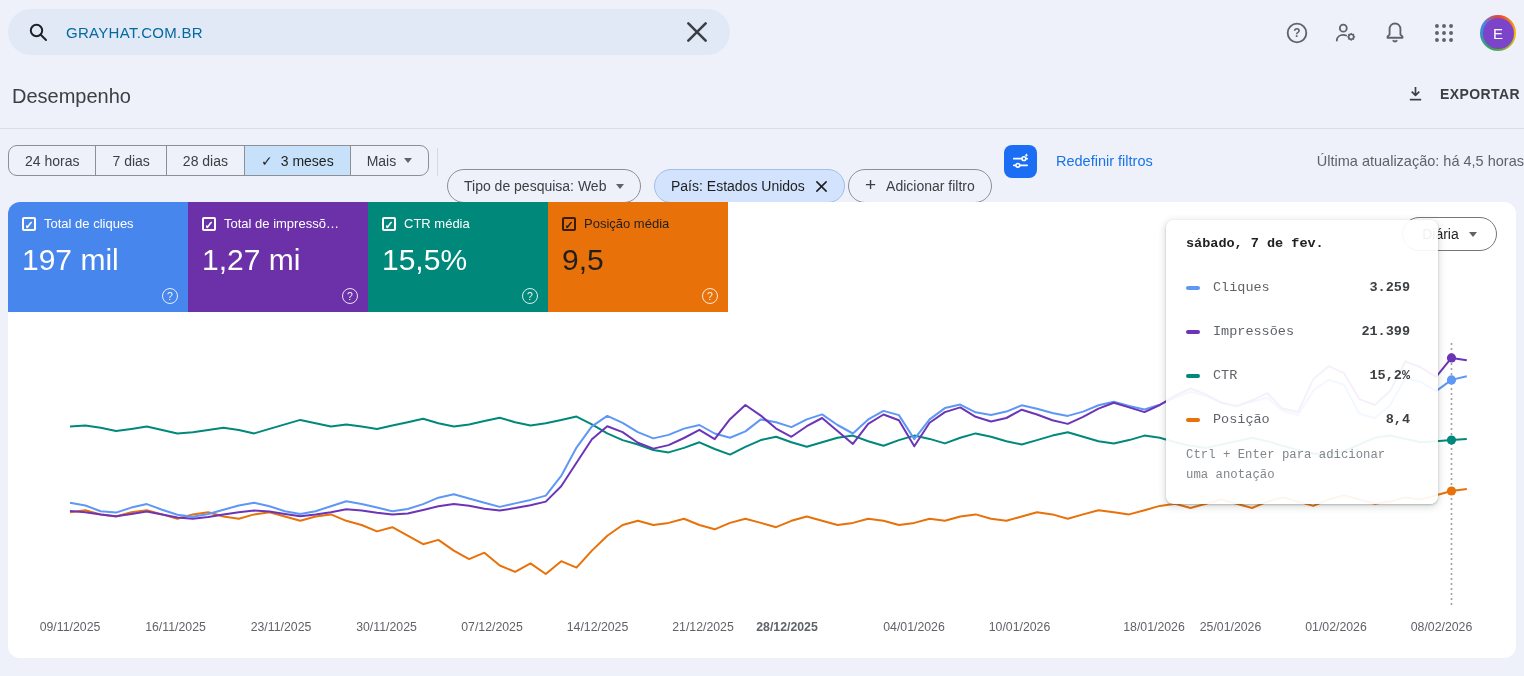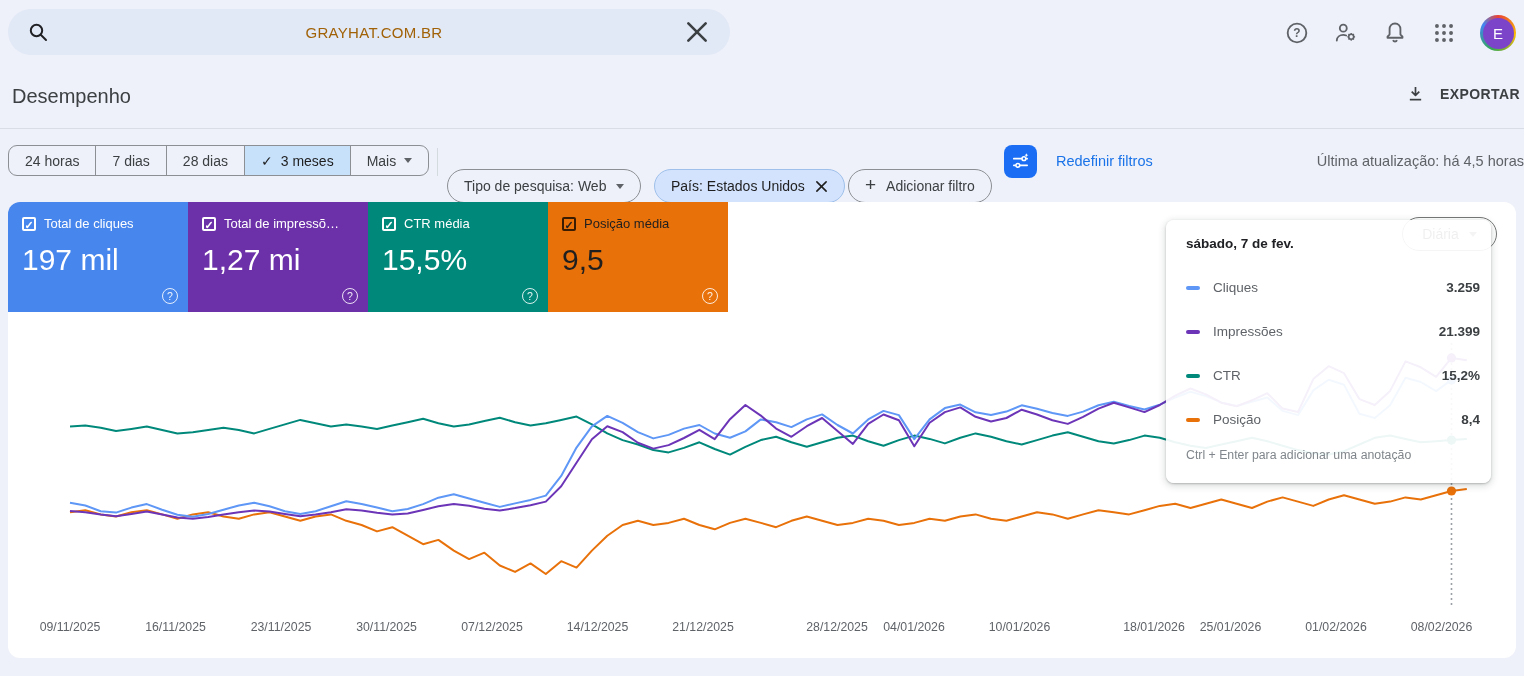--- a/index.html
+++ b/index.html
@@ -8,21 +8,21 @@
     width:1524px; height:676px; position:relative; overflow:hidden;
     background:#eef1f9; color:#3c4043;
     font-family:"Liberation Sans", sans-serif;
   }
   .abs { position:absolute; }
 
   
   .searchbar { left:8px; top:9px; width:722px; height:46px; background:#e1e8f6;
     border-radius:23px; display:flex; align-items:center; padding:0 20px; }
   .searchbar input { flex:1; border:0; outline:0; background:transparent;
-    font:15px "Liberation Sans",sans-serif; color:#a16207; letter-spacing:.3px; margin-left:16px;text-align:center; }
+    font:15px "Liberation Sans",sans-serif; color:#0369a1; letter-spacing:.3px; margin-left:16px; }
   .icon-btn { width:26px; height:26px; display:flex; align-items:center; justify-content:center; cursor:pointer; }
   .topicons { right:8px; top:15px; display:flex; align-items:center; gap:23px; }
   .avatar-ring { width:36px; height:36px; border-radius:50%; padding:2.5px;
     background:conic-gradient(#ea4335,#fbbc04 95deg,#34a853 200deg,#4285f4 300deg,#ea4335); }
   .avatar { width:31px; height:31px; border-radius:50%; background:#7b44c9; color:#fff;
     display:flex; align-items:center; justify-content:center; font-size:15px; }
 
   
   .page-title { left:12px; top:85px; font-size:20px; color:#3c4043; }
   .export-btn { right:4px; top:85px; display:flex; align-items:center; gap:16px;
@@ -58,22 +58,22 @@
   .tile-val { font-size:30px; margin-top:12px; font-weight:400; }
   .tile-help { position:absolute; right:10px; bottom:8px; width:16px; height:16px; border-radius:50%;
     border:1.5px solid rgba(255,255,255,.85); color:rgba(255,255,255,.9); font-size:10.5px;
     display:flex; align-items:center; justify-content:center; cursor:pointer; }
   .gran-btn { left:1394px; top:15px; width:95px; height:34px; border:1px solid #747775; border-radius:17px;
     display:flex; align-items:center; justify-content:center; gap:10px; font-size:14px; color:#1f1f1f; cursor:pointer; background:#fff; }
   #chart-svg { left:0; top:0; }
   .tick { position:absolute; top:418px; transform:translateX(-50%); font-size:12.3px; color:#5f6368; white-space:nowrap; }
 
   
-  .tip { left:1158px; top:18px; width:325px; background:rgba(255,255,255,.93); border-radius:8px;
-    box-shadow:0 1px 2px rgba(60,64,67,.3), 0 2px 6px 2px rgba(60,64,67,.15); padding:16px 11px 18px 20px; z-index:5; }
+  .tip { left:1158px; top:18px; width:272px; background:rgba(255,255,255,.93); border-radius:8px;
+    box-shadow:0 1px 2px rgba(60,64,67,.3), 0 2px 6px 2px rgba(60,64,67,.15); padding:16px 28px 18px 20px; z-index:5;font-family:Liberation Mono, monospace; }
   .tip-title { font-size:13.5px; font-weight:bold; color:#202124; }
   .tip-row { display:flex; align-items:center; margin-top:29px; font-size:13.5px; }
   .dash { width:14px; height:4px; border-radius:2px; flex:0 0 auto; margin-right:13px; }
   .tip-label { color:#5f6368; }
   .tip-val { margin-left:auto; color:#3c4043; font-weight:bold; }
   .tip-foot { margin-top:18px; font-size:12.3px; color:#80868b; line-height:1.65; }
 </style>
 </head>
 <body>
 
@@ -233,21 +233,21 @@
     </svg>
 
   <div id="x-axis">
       <span class="tick" style="left: 62px;">09/11/2025</span>
       <span class="tick" style="left: 167.5px;">16/11/2025</span>
       <span class="tick" style="left: 273px;">23/11/2025</span>
       <span class="tick" style="left: 378.5px;">30/11/2025</span>
       <span class="tick" style="left: 484px;">07/12/2025</span>
       <span class="tick" style="left: 589.5px;">14/12/2025</span>
       <span class="tick" style="left: 695px;">21/12/2025</span>
-      <span class="tick" style="left: 829px;">28/12/2025</span>
+      <span class="tick" style="left: 779px; font-weight: bold;">28/12/2025</span>
       <span class="tick" style="left: 906px;">04/01/2026</span>
       <span class="tick" style="left: 1011.5px;">10/01/2026</span>
       <span class="tick" style="left: 1146px;">18/01/2026</span>
       <span class="tick" style="left: 1222.5px;">25/01/2026</span>
       <span class="tick" style="left: 1328px;">01/02/2026</span>
       <span class="tick" style="left: 1433.5px;">08/02/2026</span>
     </div>
 
   <div class="abs tip">
     <div class="tip-title">sábado, 7 de fev.</div>

